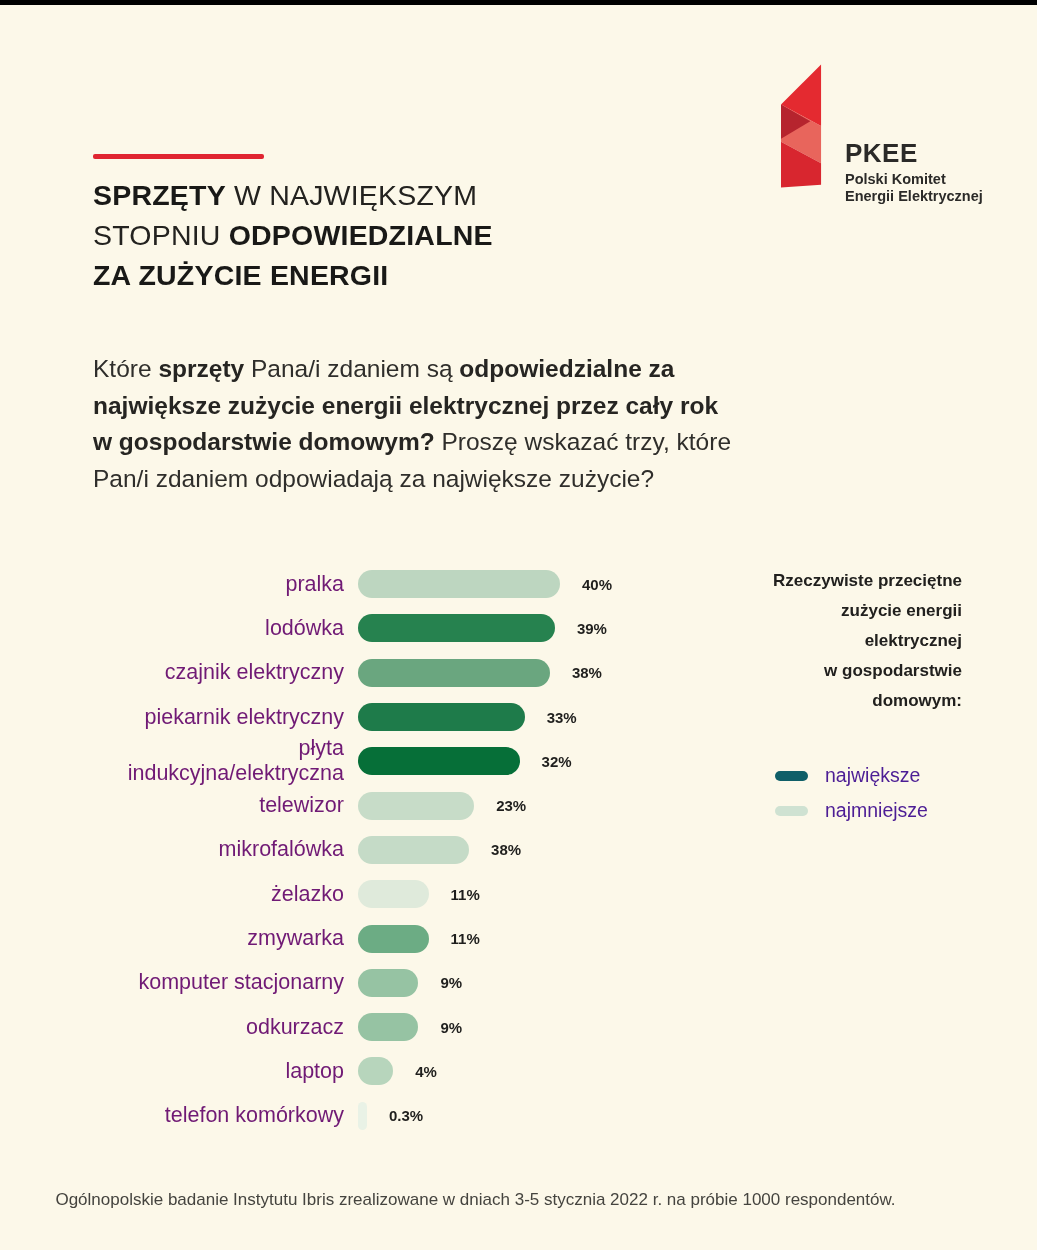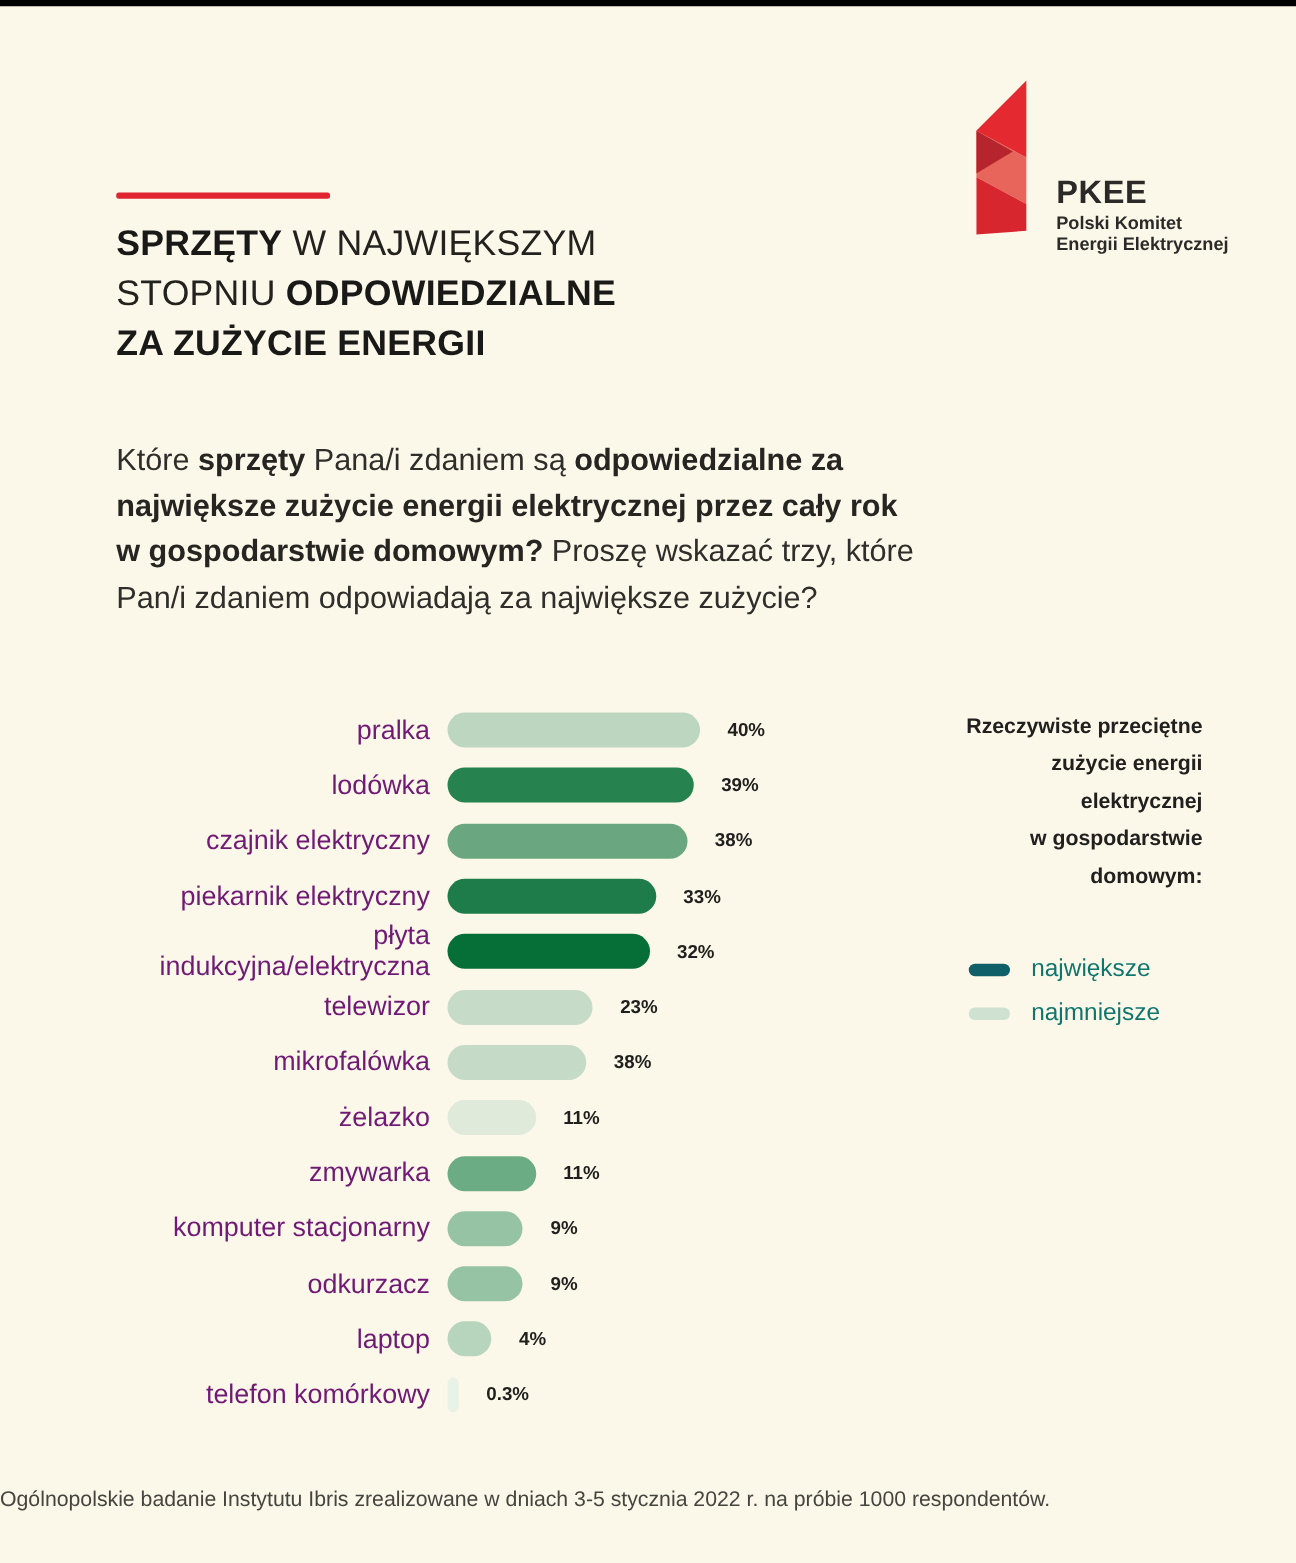--- a/index.html
+++ b/index.html
@@ -32,23 +32,23 @@
   .bar-label{width:251px;text-align:right;font-size:21.5px;color:#701a75;flex:0 0 251px;}
   .bar-track{display:flex;align-items:center;margin-left:14px;}
   .bar-pill{height:28px;border-radius:14px;}
   .bar-value{margin-left:22px;font-size:15px;font-weight:bold;color:#1f1f1d;white-space:nowrap;}
 
   .legend{position:absolute;left:690px;top:566px;width:272px;}
   .legend-title{font-size:17px;font-weight:bold;line-height:30px;text-align:right;color:#21201e;}
   .legend-items{margin-top:42px;}
   .legend-item{display:flex;align-items:center;height:35px;padding-left:85px;}
   .legend-swatch{width:33px;height:10px;border-radius:5px;flex:0 0 33px;}
-  .legend-label{margin-left:17px;font-size:19.5px;color:#0f766e;}
+  .legend-label{margin-left:17px;font-size:19.5px;color:#4c1d95;}
 
-  .footer{position:absolute;left:0;top:1190px;width:951px;font-size:17px;color:#45443f;}
+  .footer{position:absolute;left:0;top:1190px;width:951px;text-align:center;font-size:17px;color:#45443f;}
 </style>
 </head>
 <body>
 
 <div class="top-bar"></div>
 <div class="accent-line"></div>
 
 <div class="logo">
   <svg width="43" height="130" viewBox="0 0 44 132">
     <polygon points="0,42 41,64 41,102 0,80" fill="#e8655c"></polygon>

